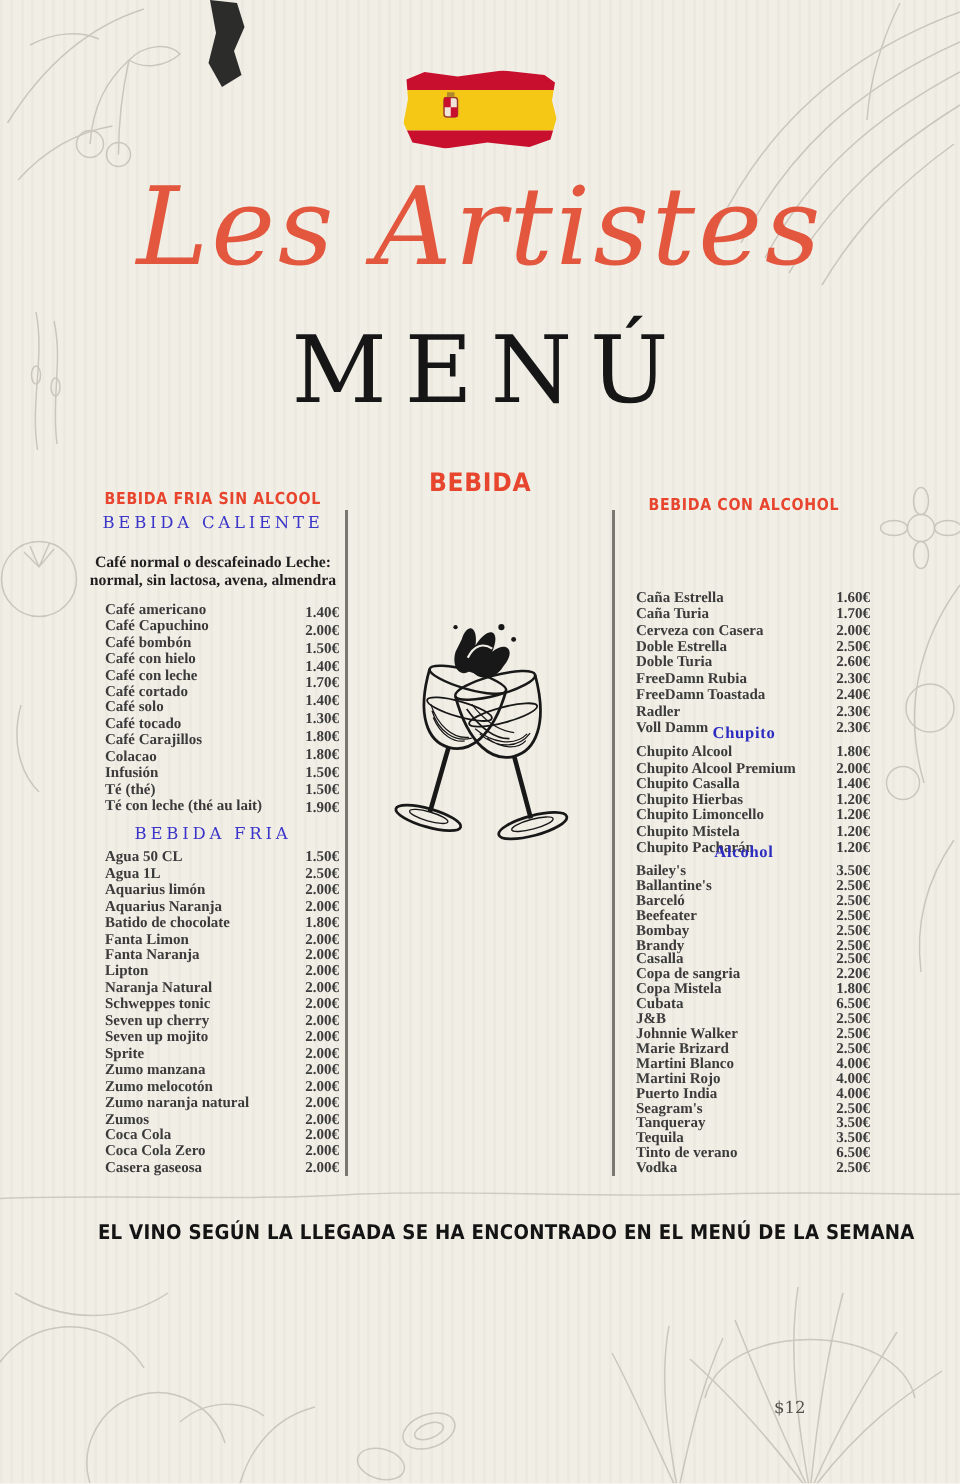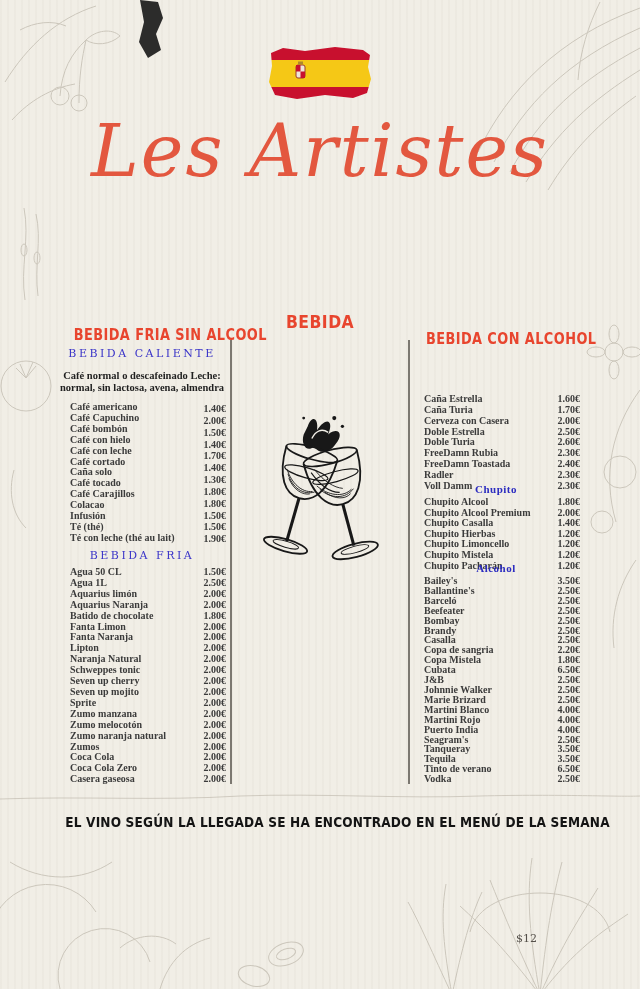--- a/index.html
+++ b/index.html
@@ -26,21 +26,21 @@
   .stamp{
     font-family:"DejaVu Sans", sans-serif;font-weight:bold;color:#e8452e;
     letter-spacing:.5px;white-space:nowrap;
   }
   .center-header{position:absolute;top:312px;left:0;width:100%;text-align:center;font-size:17px;}
   .center-header span{display:inline-block;transform:scaleX(.92);}
   
   .col{position:absolute;top:326px;width:168px;}
   .col-left{left:58px;}
   .col-right{left:412px;}
-  .col-header{display:block;text-align:center;font-size:15px;}
+  .col-header{display:block;text-align:center;font-size:11px;}
   .col-header span{display:inline-block;transform:scaleX(.86);transform-origin:center;}
   .sub-script{
     display:block;text-align:center;font-family:"DejaVu Serif", serif;font-weight:normal;
     color:#3a34c8;font-size:11px;letter-spacing:2.5px;margin-top:3px;white-space:nowrap;
   }
   .note{
     margin-top:8px;text-align:center;font-weight:bold;font-size:10.5px;line-height:11.5px;
     color:#1f1f1f;font-family:"Liberation Serif", serif;
   }
   .menu-pair{position:relative;font-size:10px;font-weight:bold;color:#3b3b3b;}
@@ -157,20 +157,21 @@
       <g>
         <rect x="29" y="19" width="9" height="13" rx="2" fill="#efe6d8" stroke="#9a3b2e" stroke-width="1"></rect>
         <rect x="29" y="19" width="4.5" height="6.5" fill="#c8102e"></rect>
         <rect x="33.5" y="25.5" width="4.5" height="6.5" fill="#c8102e"></rect>
         <rect x="31" y="15.5" width="5" height="3" fill="#b0872c"></rect>
       </g>
     </g>
   </svg>
 
   <div class="title-script">Les Artistes</div>
+  <div class="title-main">MENÚ</div>
 
   <div class="center-header stamp">
     <span>BEBIDA</span>
   </div>
 
   <div class="vrule l"></div>
   <div class="vrule r"></div>
 
   <div class="col col-left">
     <div class="abs" style="top:0;">
@@ -181,21 +182,21 @@
 
     <div class="abs hotlist" style="top:76px;">
       <div class="hot-names">
 
       <span>Café americano</span>
           <span>Café Capuchino</span>
           <span>Café bombón</span>
           <span>Café con hielo</span>
           <span>Café con leche</span>
           <span>Café cortado</span>
-          <span>Caña solo</span>
+          <span>Café solo</span>
           <span>Café tocado</span>
           <span>Café Carajillos</span>
           <span>Colacao</span>
           <span>Infusión</span>
           <span>Té (thé)</span>
           <span>Té con leche (thé au lait)</span>
         </div>
       <div class="hot-prices">
 
       <span>1.40€</span>

